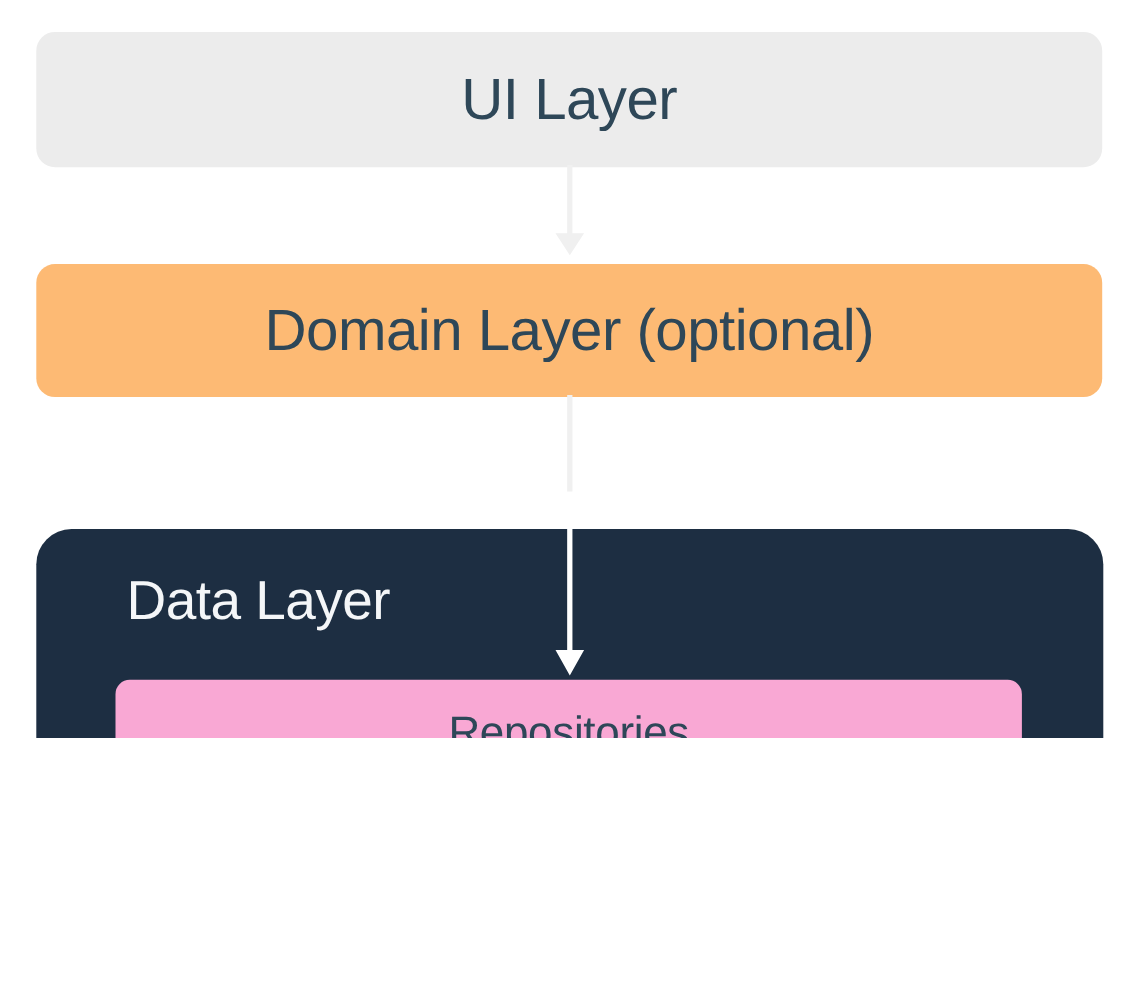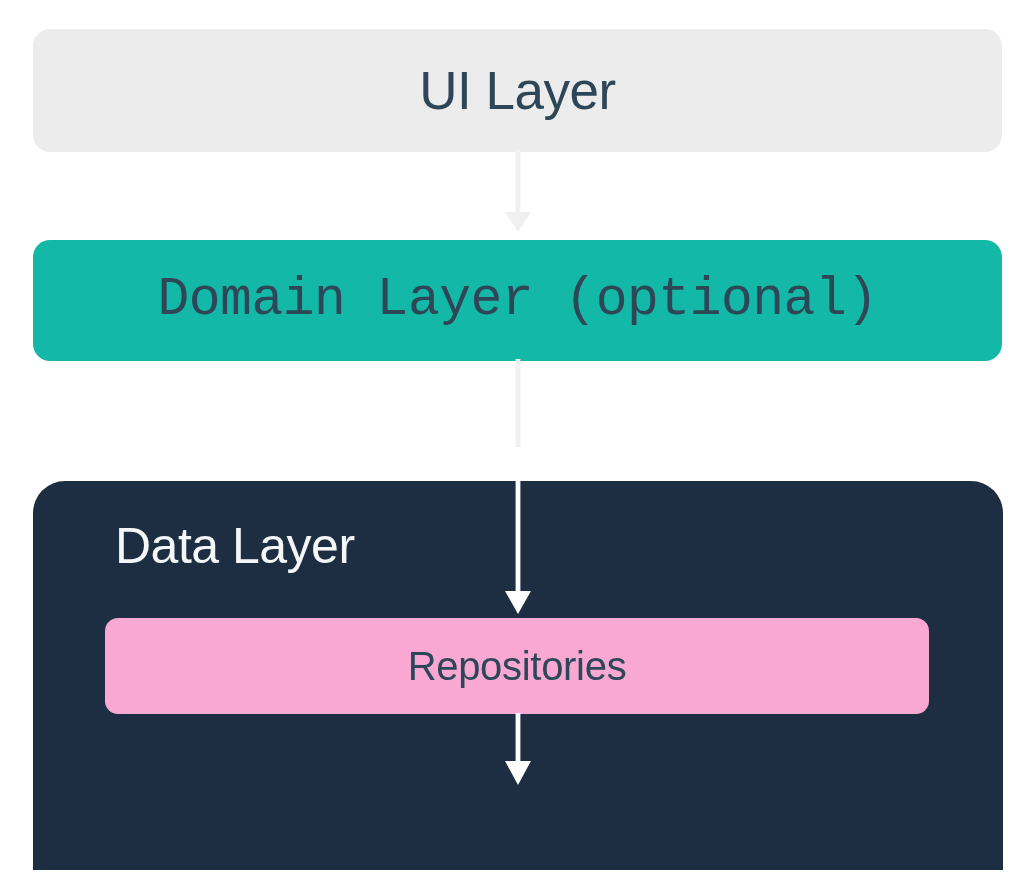--- a/index.html
+++ b/index.html
@@ -9,21 +9,21 @@
     background: #ffffff;
   }
   body {
     font-family: "Liberation Sans", sans-serif;
     -webkit-font-smoothing: antialiased;
   }
 
   #diagram-canvas {
     position: relative;
     width: 1036px;
-    height: 870px;
+    height: 671px;
     background: #ffffff;
     overflow: hidden;
   }
 
   
   .layer-box {
     position: absolute;
     box-sizing: border-box;
     display: flex;
     align-items: center;
@@ -50,23 +50,22 @@
     color: #2e4758;
     font-size: 53px;
   }
 
   
   #domain-layer-box {
     left: 33px;
     top: 240px;
     width: 969px;
     height: 121px;
-    background: #14b8a6;
+    background: #fdba74;
     border-radius: 17px;
-    font-family: Liberation Mono, monospace;
   }
   #domain-layer-box .layer-label {
     color: #2e4758;
     font-size: 53px;
   }
 
   
   #data-layer-box {
     position: absolute;
     left: 33px;

